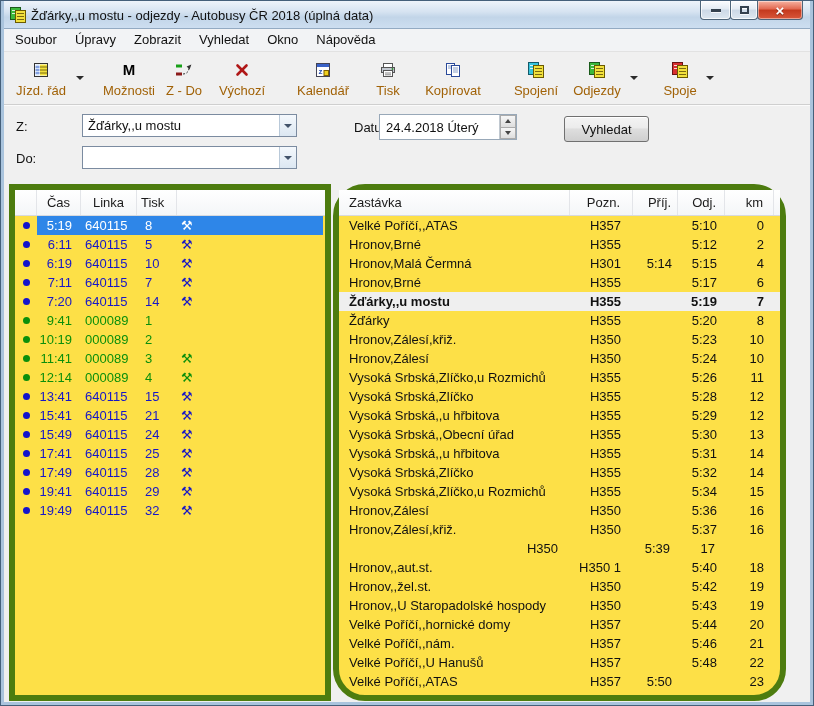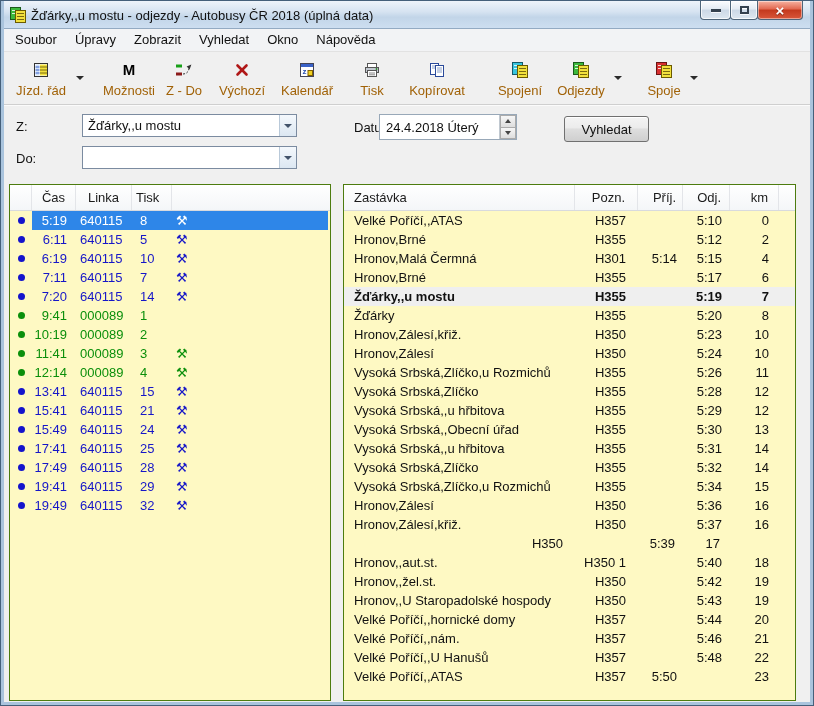--- a/index.html
+++ b/index.html
@@ -80,23 +80,23 @@
   .tri-up{width:0;height:0;border-left:3px solid transparent;border-right:3px solid transparent;border-bottom:4px solid #444;}
   .tri-down{width:0;height:0;border-left:3px solid transparent;border-right:3px solid transparent;border-top:4px solid #444;}
   .push-btn{
     position:absolute;left:563px;top:115px;width:85px;height:26px;
     border:1px solid #707070;border-radius:3px;
     background:linear-gradient(#f4f4f4,#ececec 45%,#dedede 50%,#cfcfcf);
     box-shadow:inset 0 1px 0 #fff;
     font-size:13px;color:#111;display:flex;align-items:center;justify-content:center;
   }
   
-  .listbox{position:absolute;top:183px;background:#fef9c3;border:1px solid #4d7c0f;}
+  .listbox{position:absolute;top:183px;background:#fde047;border:6px solid #4d7c0f;}
   .listbox.left{left:8px;width:322px;height:517px;}
-  .listbox.right{left:342px;width:453px;height:517px;}
+  .listbox.right{left:332px;width:453px;height:517px;border-radius:32px;}
   .lv-header{
     display:grid;height:26px;
     background:linear-gradient(#ffffff,#f4f6f8);
     border-bottom:1px solid #d8dade;
     font-size:13px;color:#1b1b1b;
   }
   .lv-header .hcell{display:flex;align-items:center;border-right:1px solid #e3e5e9;padding:0 4px;}
   .lv-header .hcell.no-sep{border-right:none;}
   .hgrid-left{grid-template-columns:22px 44px 56px 40px 1fr;}
   .hgrid-right{grid-template-columns:231px 63px 45px 47px 49px 1fr;}
@@ -200,21 +200,21 @@
         <svg class="icon-svg" width="18" height="16" viewBox="0 0 18 16">
           <rect x="1" y="2.5" width="6" height="3" fill="#18a018"></rect>
           <rect x="1" y="10.5" width="6" height="3" fill="#8b1a1a"></rect>
           <path d="M8,12 C12,12 14,9 14,6" fill="none" stroke="#333" stroke-dasharray="2,1.6"></path>
           <polygon points="11.6,4.6 16.4,2.6 14.6,7.4" fill="#333"></polygon>
         </svg>
       </div>
       <div class="tb-label">Z - Do</div>
     </div>
 
-    <div class="tb-btn" style="width:60px;margin-right:4px">
+    <div class="tb-btn" style="width:60px;margin-right:20px">
       <div class="tb-icon">
         <svg class="icon-svg" width="16" height="16" viewBox="0 0 16 16">
           <line x1="3.5" y1="3.5" x2="12.5" y2="12.5" stroke="#b01818" stroke-width="2.6" stroke-linecap="round"></line>
           <line x1="12.5" y1="3.5" x2="3.5" y2="12.5" stroke="#b01818" stroke-width="2.6" stroke-linecap="round"></line>
         </svg>
       </div>
       <div class="tb-label">Výchozí</div>
     </div>
 
     <div class="tb-btn" style="width:62px;margin-right:14px">

